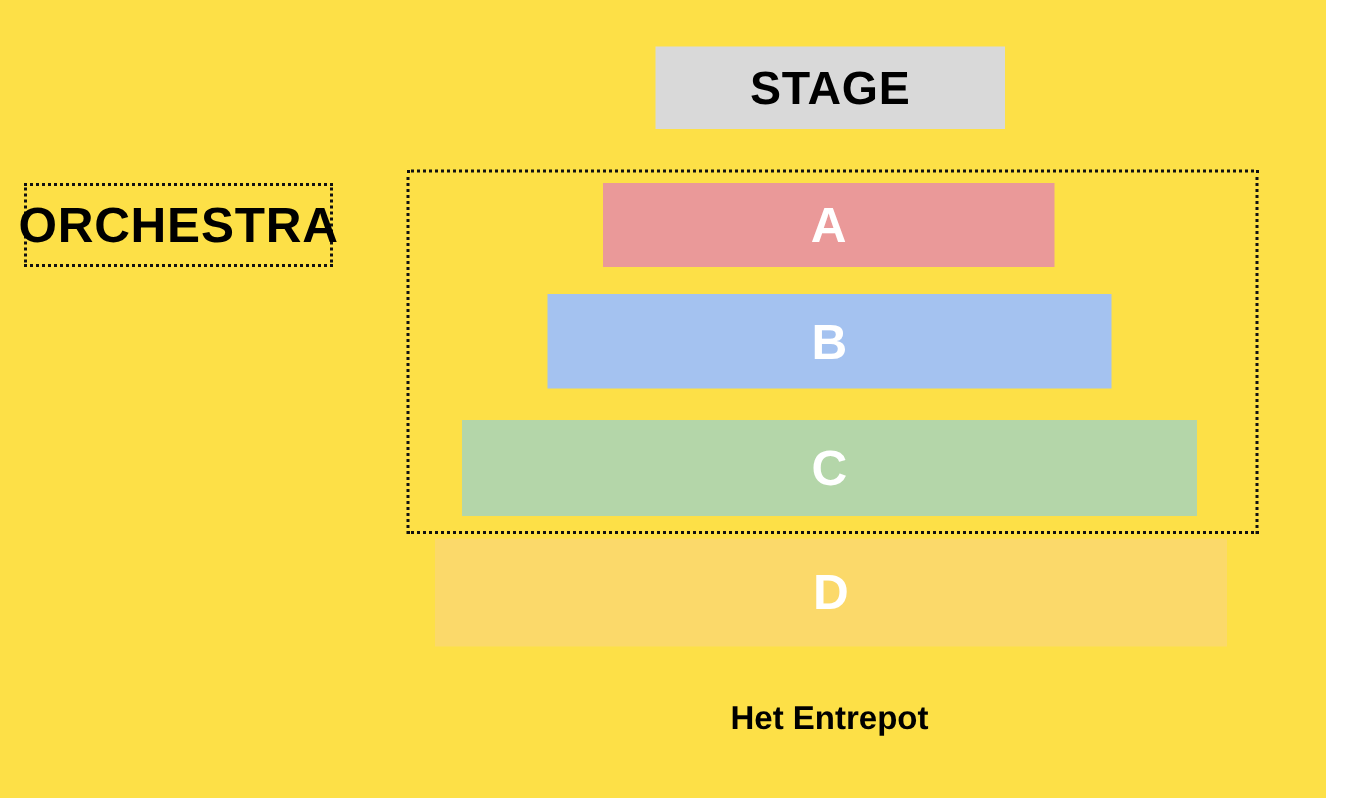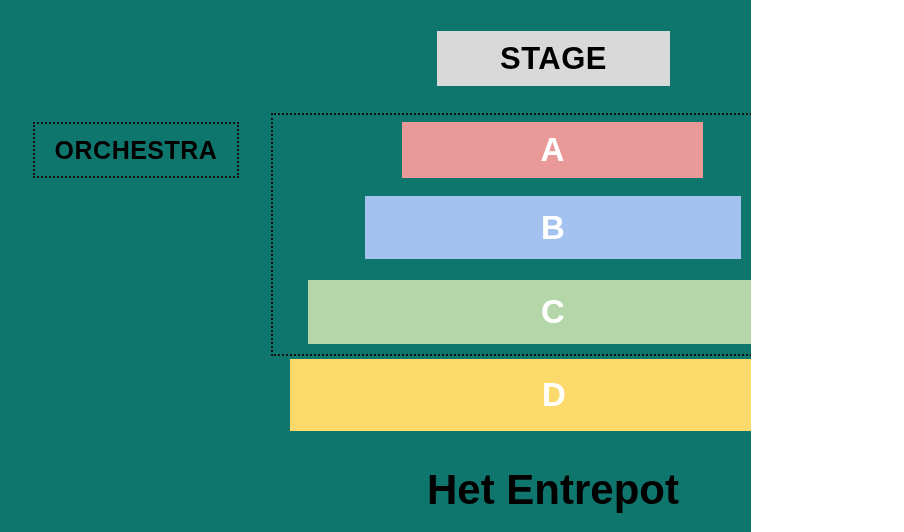--- a/index.html
+++ b/index.html
@@ -3,23 +3,23 @@
 <meta charset="utf-8">
 <style>
   html, body {
     margin: 0;
     padding: 0;
     background: #ffffff;
     font-family: "Liberation Sans", sans-serif;
   }
   .canvas {
     position: relative;
-    width: 751px;
+    width: 884px;
     height: 532px;
-    background: #0f766e;
+    background: #fde047;
     overflow: hidden;
   }
   .centered {
     display: flex;
     align-items: center;
     justify-content: center;
     box-sizing: border-box;
   }
   
   .stage {
@@ -38,24 +38,24 @@
     position: absolute;
     left: 271px;
     top: 113px;
     width: 564px;
     height: 239px;
     border: 2px dotted #111111;
   }
   
   .zone-label {
     position: absolute;
-    left: 33px;
+    left: 16px;
     width: 206px;
     height: 56px;
-    font-size: 25px;
+    font-size: 33px;
     font-weight: bold;
     color: #000000;
     letter-spacing: 0.5px;
   }
   .orchestra-label {
     top: 122px;
     border: 2px dotted #111111;
   }
   .balcony-label {
     top: 366px;
@@ -72,21 +72,21 @@
   .section-b { left: 365px; top: 196px; width: 376px; height: 63px; }
   .section-c { left: 308px; top: 280px; width: 490px; height: 64px; }
   .section-d { left: 290px; top: 359px; width: 528px; height: 72px; }
   
   .venue-title {
     position: absolute;
     left: 271px;
     top: 466px;
     width: 564px;
     text-align: center;
-    font-size: 42px;
+    font-size: 22px;
     font-weight: bold;
     color: #000000;
   }
 </style>
 </head>
 <body>
 
 <div class="canvas">
 
   <div class="stage centered" style="background-color: rgb(217, 217, 217);">

